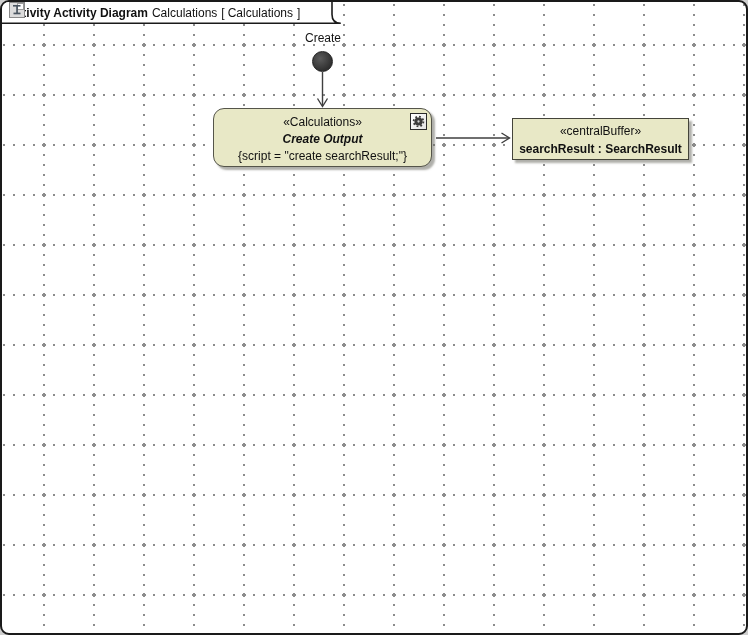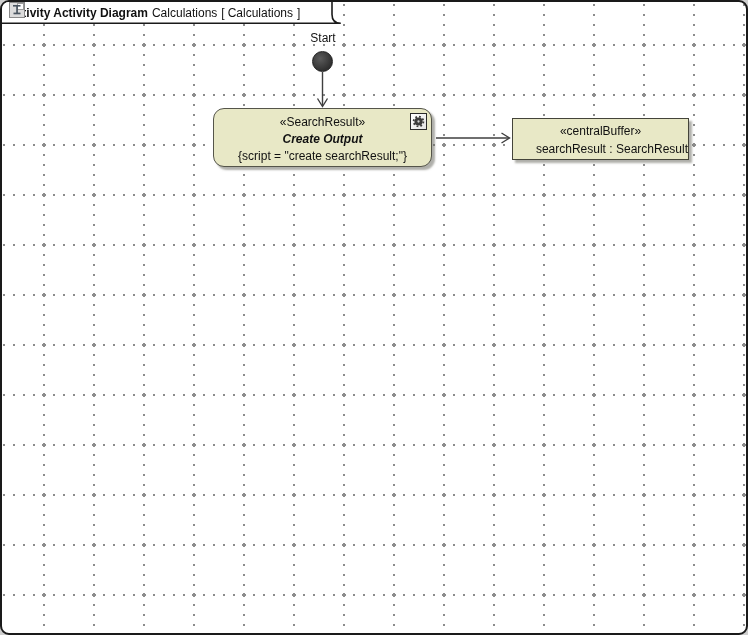--- a/index.html
+++ b/index.html
@@ -102,21 +102,21 @@
     left: 510px; top: 116px;
     width: 177px; height: 42px;
     box-sizing: border-box;
     background: #e8e8c6;
     border: 1.4px solid #44443a;
     box-shadow: 3px 3px 2px rgba(110,110,100,0.55);
     text-align: center;
     padding-top: 3px;
   }
   .buffer-node .line { line-height: 18px; font-size: 12px; color: #111; }
-  .buffer-node .name { font-weight: normal; text-align: right; }
+  .buffer-node .name { font-weight: bold; }
   
   .edges {
     position: absolute;
     left: 0; top: 0;
     width: 748px; height: 635px;
     pointer-events: none;
   }
 </style>
 </head>
 <body>
@@ -138,39 +138,39 @@
           <rect x="8.5" y="1.5" width="6" height="6" fill="#ffffff" stroke="#9a9a9a"></rect>
           <rect x="4" y="3" width="7.5" height="1.6" fill="#4a5560"></rect>
           <rect x="7.2" y="3" width="1.7" height="8.5" fill="#4a5560"></rect>
           <rect x="4.5" y="10.6" width="7" height="1.7" fill="#4a5560"></rect>
         </svg>
         <span>Calculations</span>
         <span>]</span>
       </div>
     </div>
 
-    <div class="start-label">Start</div>
+    <div class="start-label">Create</div>
 
     <div class="initial-node"></div>
 
     <svg class="edges">
 
       <g>
         <line x1="320.5" y1="70" x2="320.5" y2="104" stroke="#3f3f3f" stroke-width="1.4"></line>
         <polyline points="315.5,96.5 320.5,104.5 325.5,96.5" fill="none" stroke="#3f3f3f" stroke-width="1.4"></polyline>
       </g>
 
       <g>
         <line x1="434" y1="136" x2="507" y2="136" stroke="#3f3f3f" stroke-width="1.4"></line>
         <polyline points="499.5,131 507.5,136 499.5,141" fill="none" stroke="#3f3f3f" stroke-width="1.4"></polyline>
       </g>
     </svg>
 
     <div class="action-node">
-      <div class="line node-text-blue">«SearchResult»</div>
+      <div class="line node-text-blue">«Calculations»</div>
       <div class="line name">Create Output</div>
       <div class="line">{script = "create searchResult;"}</div>
       <div class="gear-box">
         <svg width="13" height="13" viewBox="0 0 16 16">
           <circle cx="8" cy="8" r="5" fill="#3c3c3c"></circle>
           <circle cx="8" cy="8" r="6" fill="none" stroke="#3c3c3c" stroke-width="2.2" stroke-dasharray="2.2 2.5"></circle>
           <circle cx="8" cy="8" r="1.4" fill="#cfcfcf"></circle>
         </svg>
       </div>
     </div>

